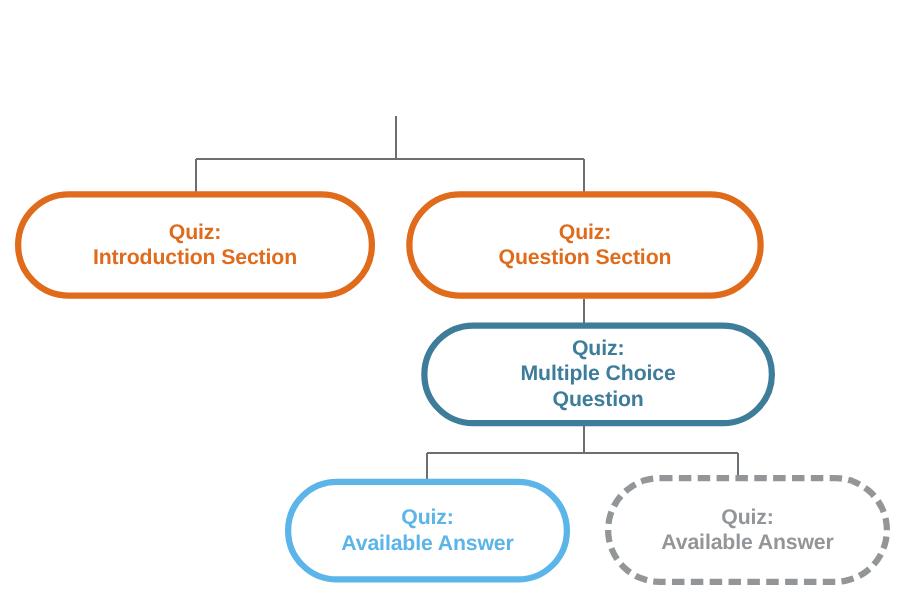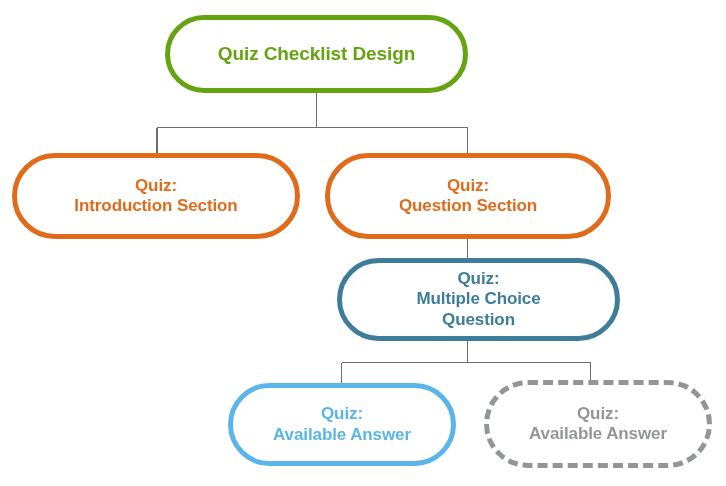--- a/index.html
+++ b/index.html
@@ -78,23 +78,20 @@
     </g>
 
     <g fill="none" stroke="#6b6f72" stroke-width="1.6" shape-rendering="crispEdges">
       <path d="M 467.5 341 L 467.5 362.5"></path>
       <path d="M 341.5 362.5 L 590.5 362.5"></path>
       <path d="M 341.5 362.5 L 341.5 384"></path>
       <path d="M 590.5 362.5 L 590.5 383"></path>
     </g>
   </svg>
 
-  <div class="node" id="node-root" style="border-color:#66a310; color:#66a310;">
-    <span class="node-label">Quiz Checklist Design</span>
-  </div>
 
   <div class="node" id="node-intro" style="border-color:#df6b1b; color:#df6b1b;">
     <span class="node-label">Quiz:
 Introduction Section</span>
   </div>
 
   <div class="node" id="node-question" style="border-color:#df6b1b; color:#df6b1b;">
     <span class="node-label">Quiz:
 Question Section</span>
   </div>

